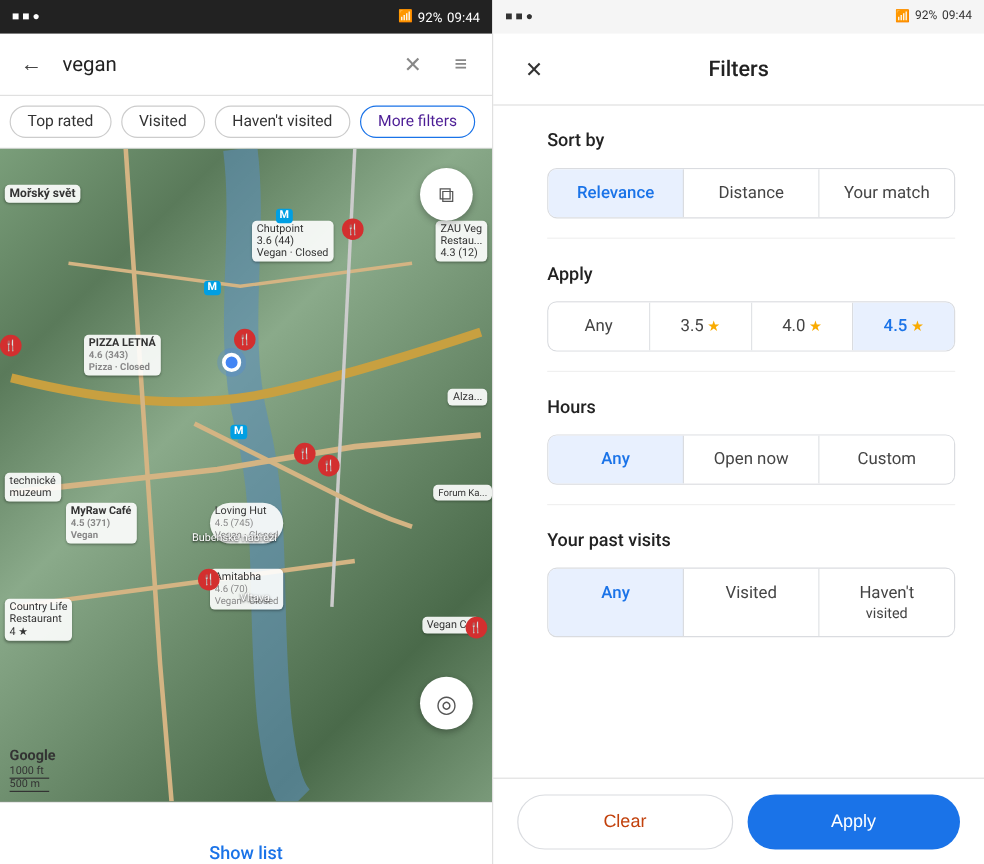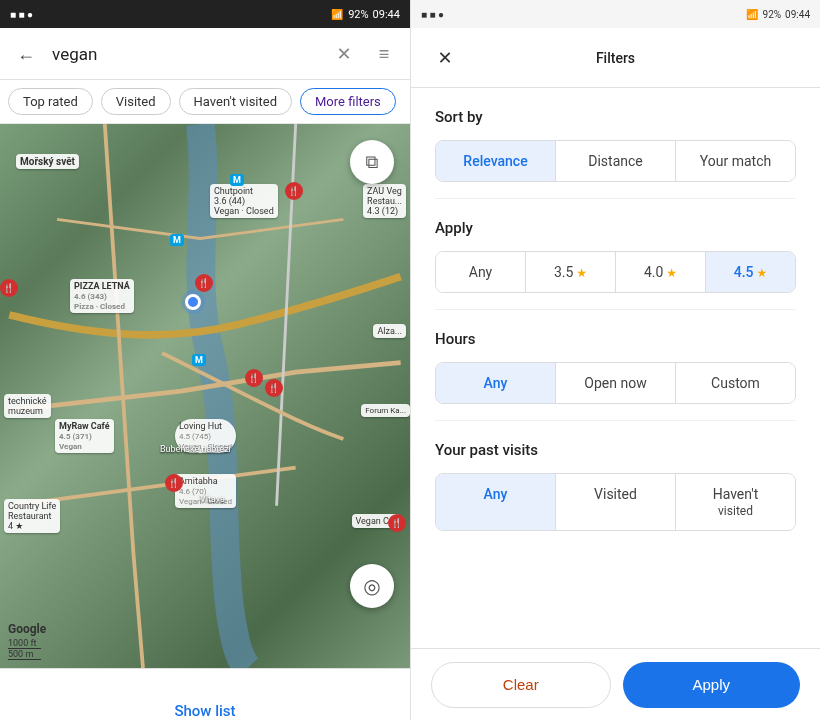--- a/index.html
+++ b/index.html
@@ -251,30 +251,31 @@
       width: 36px;
       height: 36px;
       display: flex;
       align-items: center;
       justify-content: center;
       cursor: pointer;
       font-size: 18px;
       color: #333;
     }
     .filters-title {
-      font-size: 14px;
+      font-size: 18px;
       font-weight: 500;
       color: #222;
     }
 
     
     .filters-content {
       flex: 1;
       overflow-y: auto;
       padding: 0 24px;
+      margin-left: 21px;
     }
 
     .filter-section {
       padding: 20px 0 16px;
       border-bottom: 1px solid #f0f0f0;
     }
     .filter-section:last-of-type {
       border-bottom: none;
     }
 
@@ -415,21 +416,21 @@
 
         <path d="M 0 300 L 180 280 L 300 260 L 410 250" stroke="#d4b483" stroke-width="5" fill="none"></path>
         <path d="M 100 0 L 110 150 L 120 300 L 130 450 L 140 570" stroke="#d4b483" stroke-width="4" fill="none"></path>
         <path d="M 50 100 L 200 120 L 350 100" stroke="#d4b483" stroke-width="3" fill="none"></path>
         <path d="M 0 400 L 150 380 L 300 360" stroke="#d4b483" stroke-width="4" fill="none"></path>
         <path d="M 300 0 L 290 200 L 280 400" stroke="#ccc" stroke-width="3" fill="none"></path>
 
         <path d="M 160 240 C 200 260 240 280 280 300 C 300 310 320 320 350 330" stroke="#d4b483" stroke-width="4" fill="none"></path>
       </svg>
 
-      <div class="map-label" style="top:30px;left:16px;font-weight:bold;font-size:10px;">Mořský svět</div>
+      <div class="map-label" style="top:30px;left:4px;font-weight:bold;font-size:10px;">Mořský svět</div>
       <div class="map-label" style="top:60px;left:210px;">Chutpoint<br>3.6 (44)<br>Vegan · Closed</div>
       <div class="map-label" style="top:60px;right:4px;">ZAU Veg<br>Restau...<br>4.3 (12)</div>
       <div class="map-label" style="top:155px;left:70px;font-weight:bold;">PIZZA LETNÁ<br><span style="font-size:8px;color:#888;">4.6 (343)<br>Pizza · Closed</span></div>
       <div class="map-label" style="top:200px;right:4px;">Alza...</div>
       <div class="map-label" style="top:270px;left:4px;font-size:9px;">technické<br>muzeum</div>
       <div class="map-label" style="top:280px;right:0px;font-size:8px;">Forum Ka...</div>
       <div class="map-label" style="top:295px;left:55px;font-weight:bold;font-size:9px;">MyRaw Café<br><span style="font-size:8px;color:#888;">4.5 (371)<br>Vegan</span></div>
       <div class="map-label" style="top:295px;left:175px;border-radius:17px;">Loving Hut<br><span style="font-size:8px;color:#888;">4.5 (745)<br>Vegan · Closed</span></div>
       <div class="map-label" style="top:375px;left:4px;font-size:9px;">Country Life<br>Restaurant<br>4 ★</div>
       <div class="map-label" style="top:350px;left:175px;font-size:9px;">Amitabha<br><span style="font-size:8px;color:#888;">4.6 (70)<br>Vegan · Closed</span></div>

